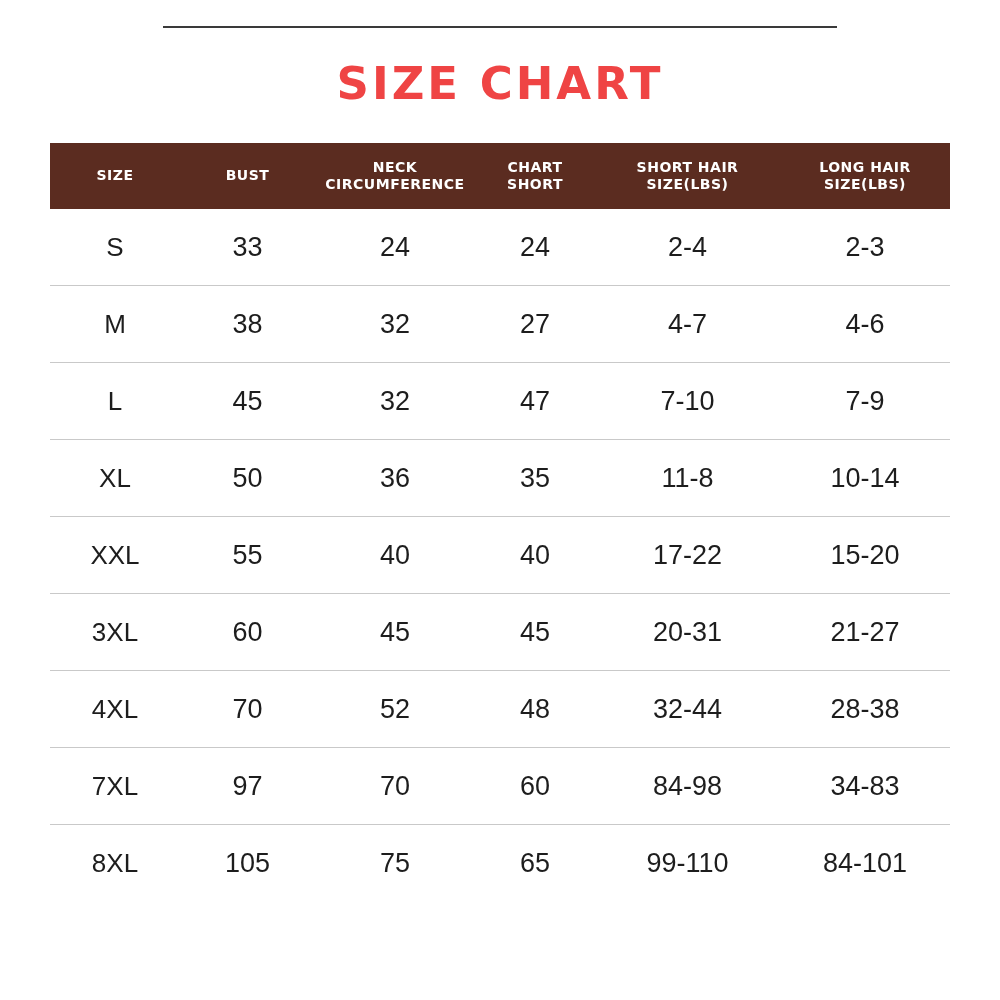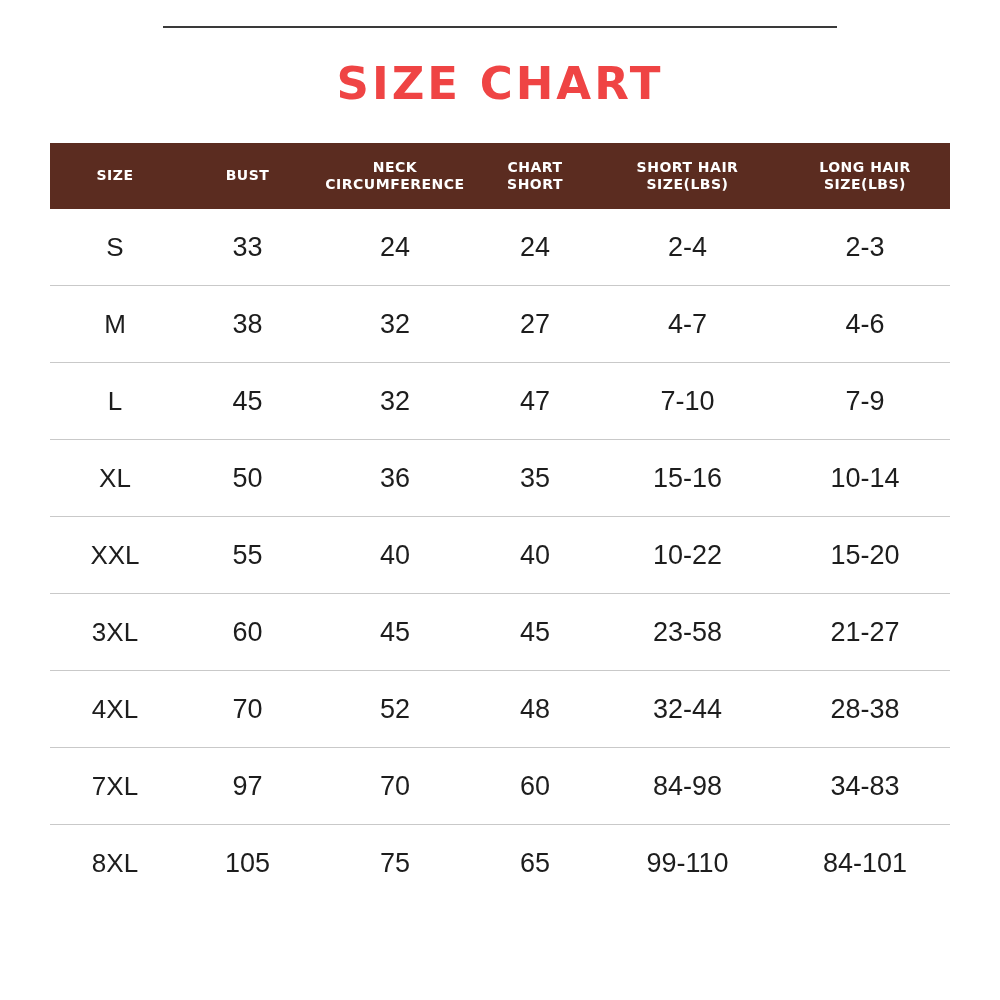--- a/index.html
+++ b/index.html
@@ -156,37 +156,37 @@
           <td>32</td>
           <td>47</td>
           <td>7-10</td>
           <td>7-9</td>
         </tr>
         <tr>
           <td class="col-size">XL</td>
           <td>50</td>
           <td>36</td>
           <td>35</td>
-          <td>15-16</td>
+          <td>11-8</td>
           <td>10-14</td>
         </tr>
         <tr>
           <td class="col-size">XXL</td>
           <td>55</td>
           <td>40</td>
           <td>40</td>
-          <td>10-22</td>
+          <td>17-22</td>
           <td>15-20</td>
         </tr>
         <tr>
           <td class="col-size">3XL</td>
           <td>60</td>
           <td>45</td>
           <td>45</td>
-          <td>23-58</td>
+          <td>20-31</td>
           <td>21-27</td>
         </tr>
         <tr>
           <td class="col-size">4XL</td>
           <td>70</td>
           <td>52</td>
           <td>48</td>
           <td>32-44</td>
           <td>28-38</td>
         </tr>

